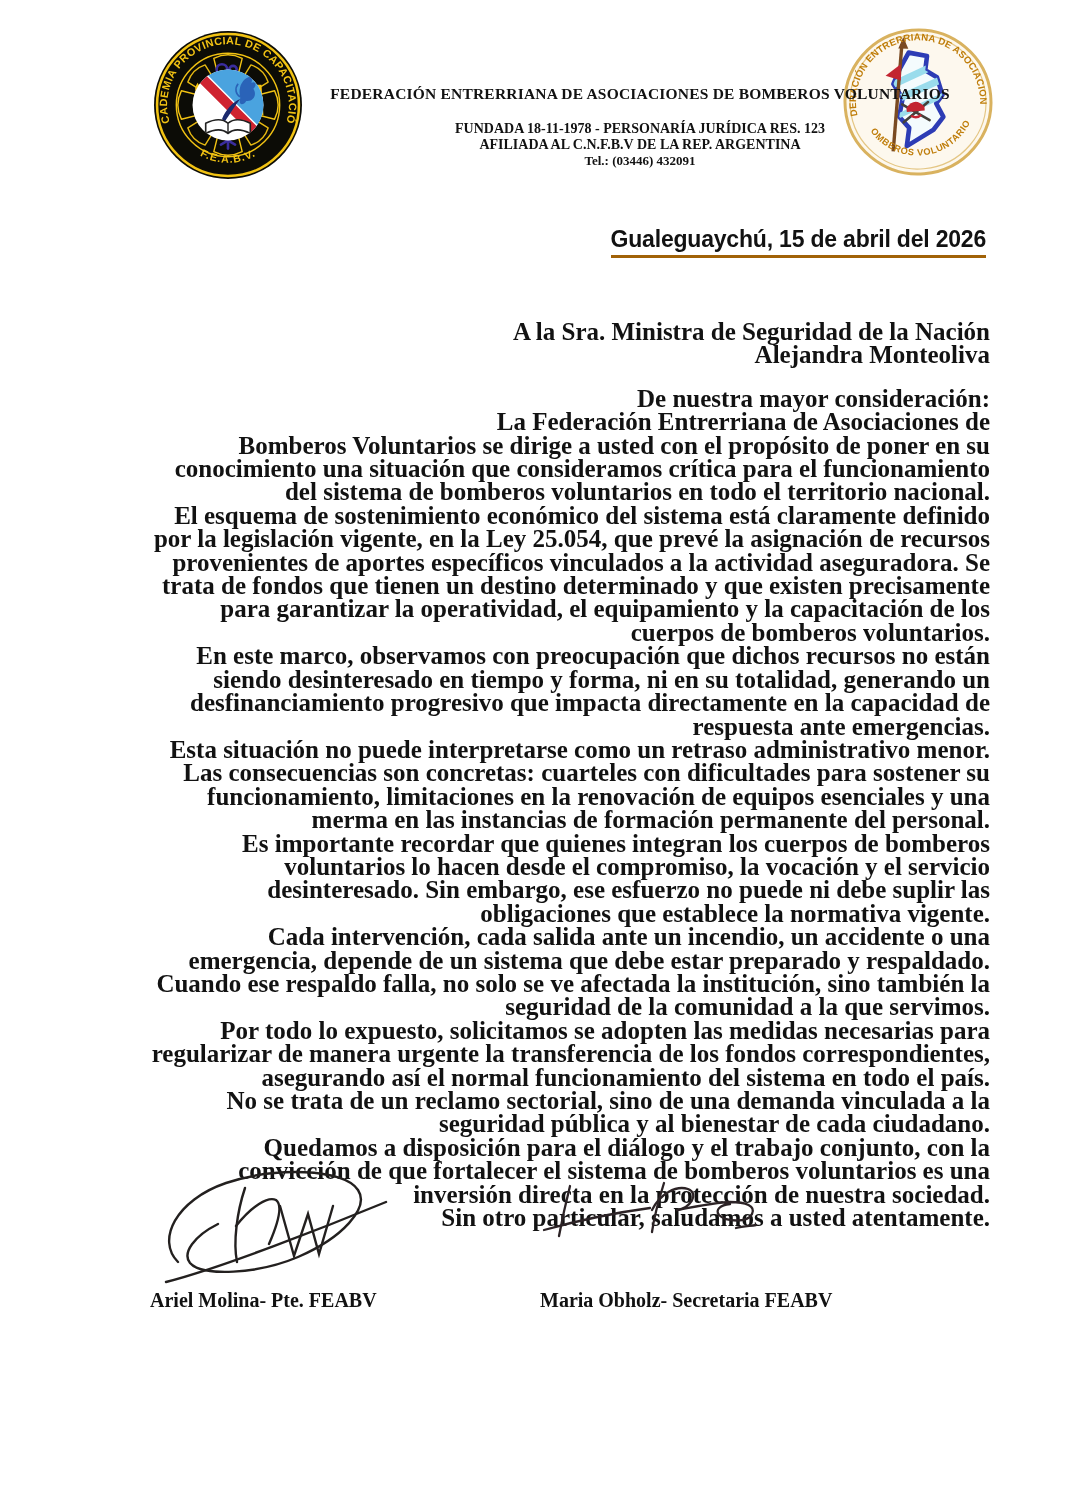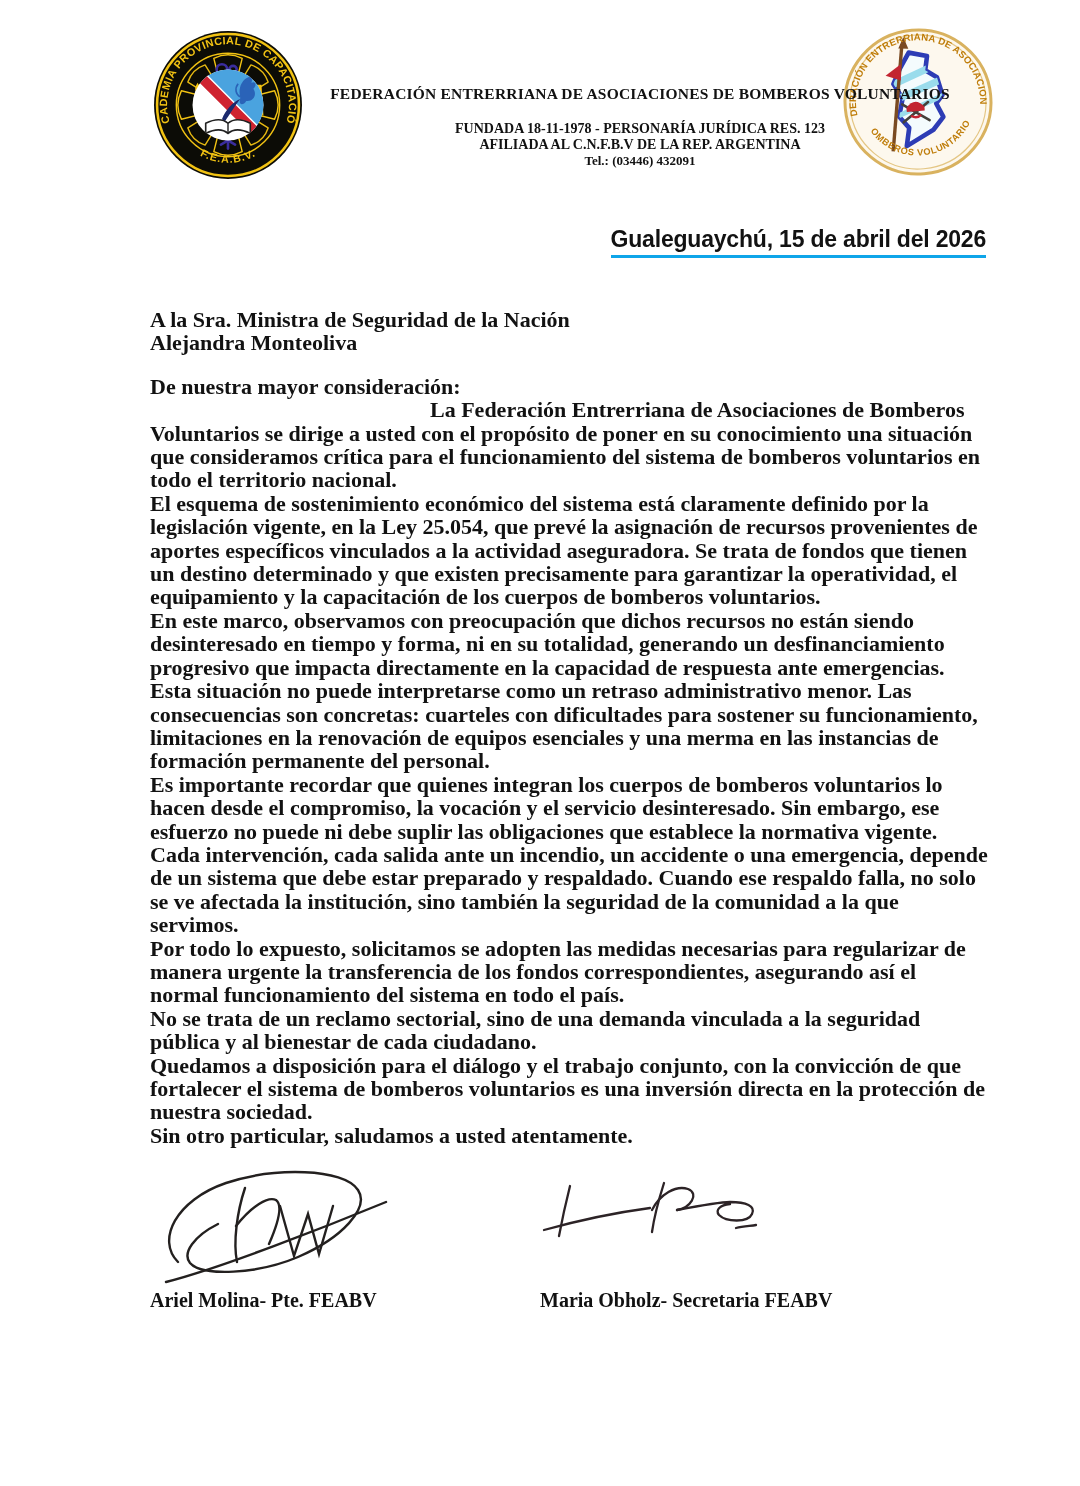--- a/index.html
+++ b/index.html
@@ -28,28 +28,28 @@
   .lh-line2 { font-size: 14px; margin-bottom: 1px; }
   .lh-line3 { font-size: 14px; margin-bottom: 1px; }
   .lh-line4 { font-size: 13px; margin-bottom: 1px; }
   .lh-line5 { font-size: 13px; }
 
   
   .date-line {
     position: absolute; top: 226px; right: 94px;
     font-family: "Liberation Sans", "DejaVu Sans", sans-serif;
     font-weight: bold; font-size: 23px; letter-spacing: -0.2px;
-    border-bottom: 3px solid #0ea5e9; padding-bottom: 2px;
+    border-bottom: 3px solid #a16207; padding-bottom: 2px;
   }
 
   
   .content {
-    position: absolute; left: 150px; top: 308px; width: 840px;
-    font-weight: bold; font-size: 22px; line-height: 23.4px;
-    text-align: left;
+    position: absolute; left: 150px; top: 320px; width: 840px;
+    font-weight: bold; font-size: 25px; line-height: 23.4px;
+    text-align: right;
   }
   .recipient { margin-bottom: 20px; }
   .salutation { margin-bottom: 0; }
   .content p { margin: 0; }
   .content p.first-par { text-indent: 280px; }
 
   
   .sig-img-left  { position: absolute; left: 148px; top: 1164px; width: 256px; height: 130px; }
   .sig-img-right { position: absolute; left: 540px; top: 1178px; width: 238px; height: 70px; }
   .sig-label { position: absolute; top: 1289px; font-weight: bold; font-size: 20px; white-space: nowrap; }

